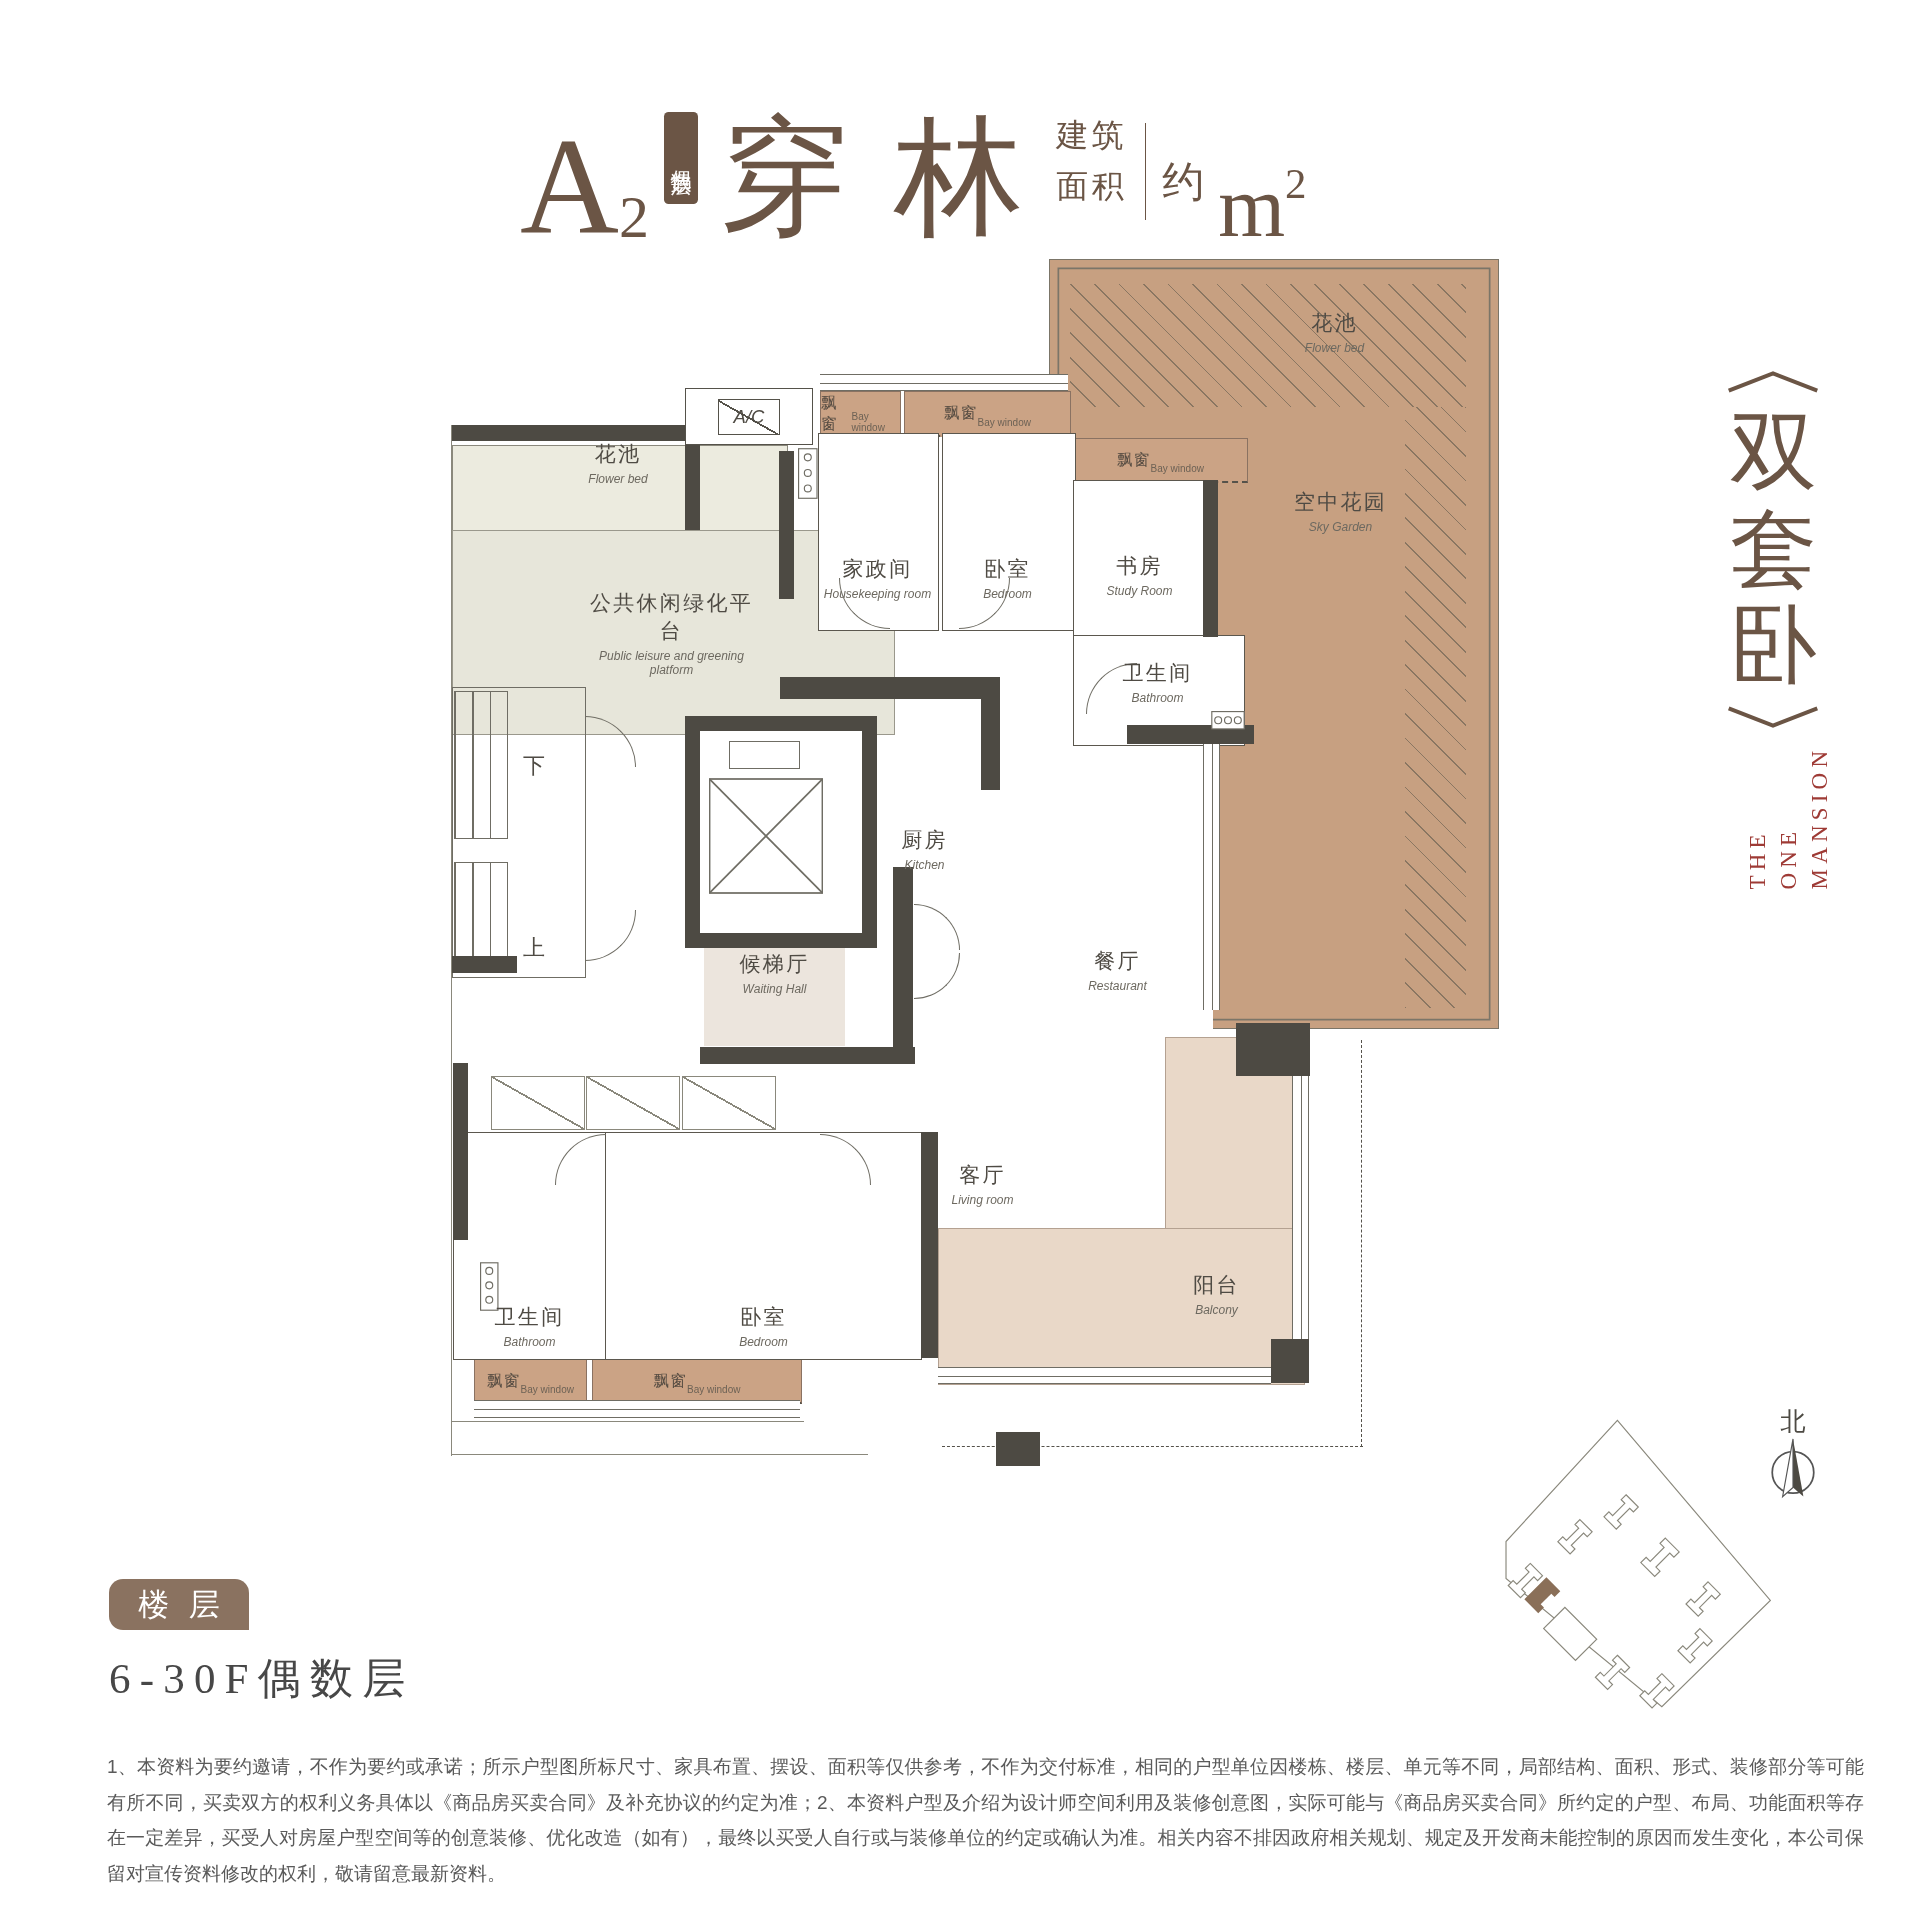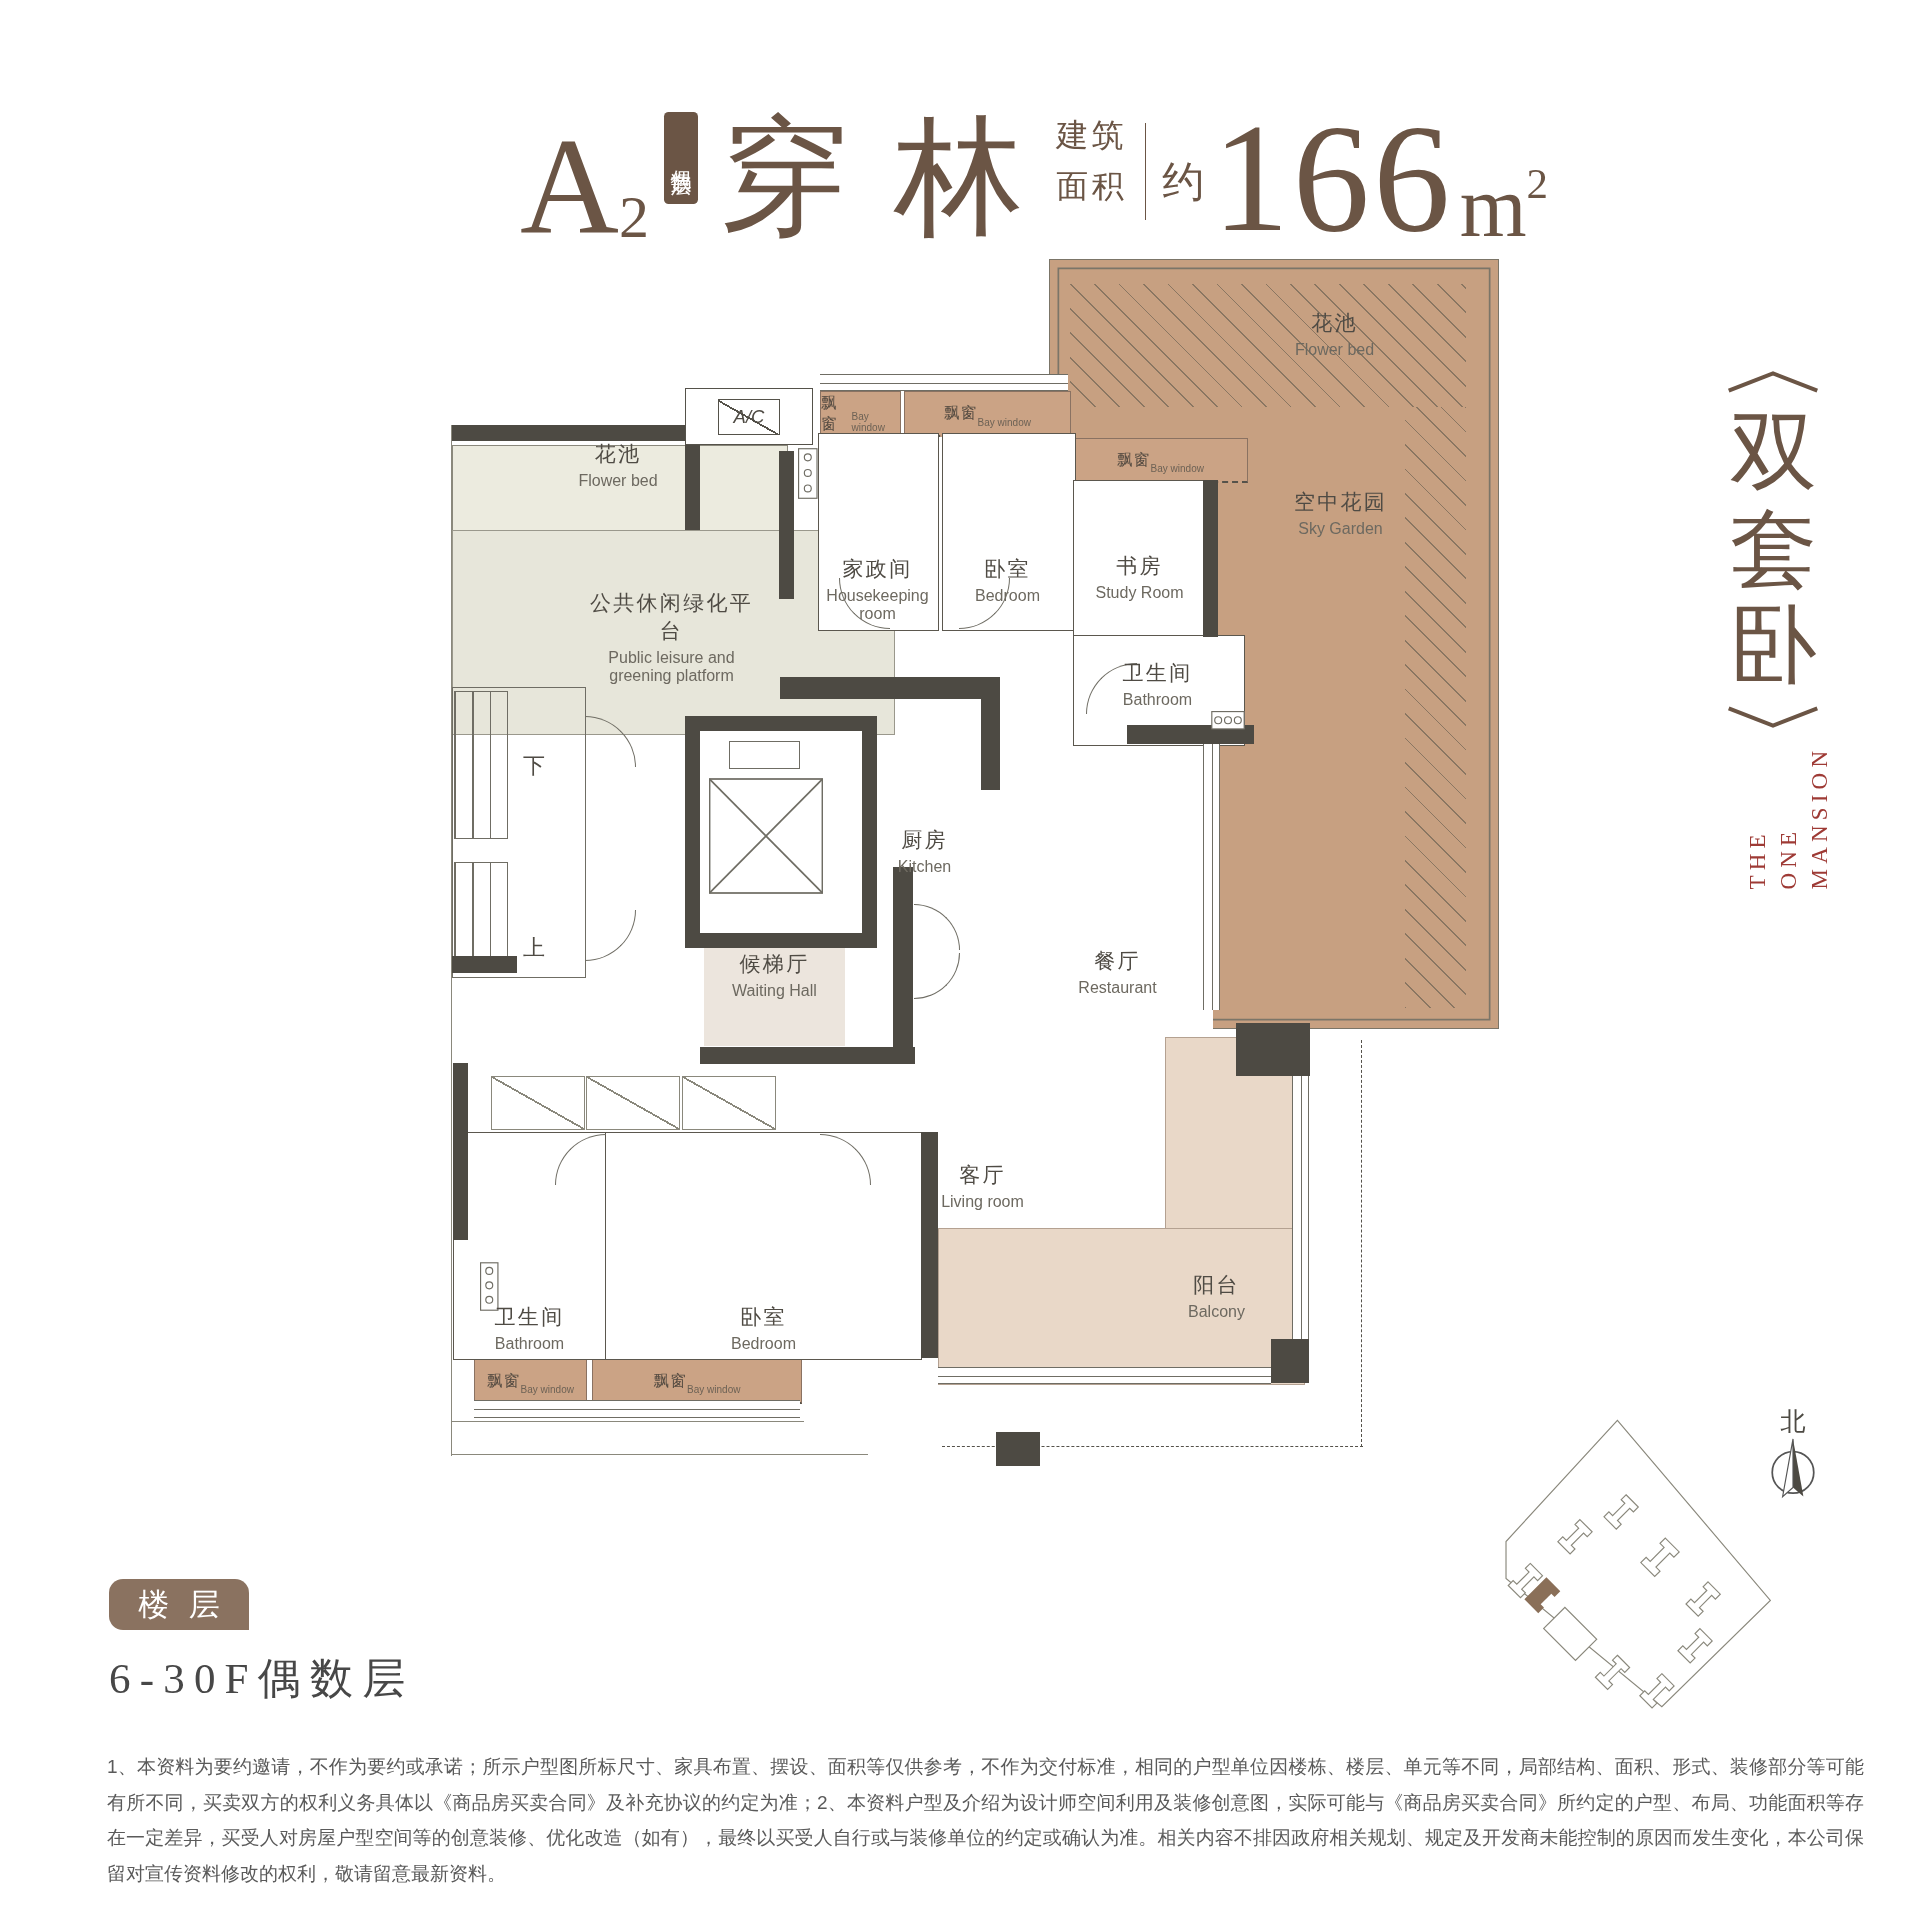--- a/index.html
+++ b/index.html
@@ -36,21 +36,21 @@
         color:#5a5a5a;text-align:justify;}
   
   .fill{position:absolute;}
   .hatch{background-image:repeating-linear-gradient(45deg,rgba(88,84,72,.55) 0,rgba(88,84,72,.55) 1.2px,transparent 1.2px,transparent 17.3px);}
   .hatch-dense{background-image:repeating-linear-gradient(45deg,rgba(95,92,80,.5) 0,rgba(95,92,80,.5) 1.2px,transparent 1.2px,transparent 14px);}
   .room{position:absolute;background:#fff;border:1.7px solid #5b574e;z-index:4;}
   .wall{position:absolute;background:#4d4a43;z-index:6;}
   .lbl{position:absolute;display:flex;flex-direction:column;align-items:center;text-align:center;
        color:#4f4b44;z-index:7;}
   .lbl .cn{font-size:21px;letter-spacing:2.3px;}
-  .lbl .en{font-size:16px;color:#6d6960;margin-top:3.5px;}
+  .lbl .en{font-size:12px;color:#6d6960;margin-top:3.5px;font-style:italic;}
   .bayw{position:absolute;background:#cba385;border:1.2px solid #8a7262;border-bottom:2.3px dashed #55524a;
         display:flex;flex-direction:row;align-items:center;justify-content:center;z-index:4;color:#564c42;}
   .bayw .cn{font-size:15.6px;letter-spacing:1.2px;}
   .bayw .en{font-size:10px;margin-top:17px;color:#6d6255;}
   .win-h{position:absolute;background:#fff;border-top:1.2px solid #6f6d64;border-bottom:1.2px solid #6f6d64;z-index:5;}
   .win-h::after{content:"";position:absolute;left:0;right:0;top:50%;height:1.2px;background:#6f6d64;}
   .win-v{position:absolute;background:#fff;border-left:1.2px solid #6f6d64;border-right:1.2px solid #6f6d64;z-index:5;}
   .win-v::after{content:"";position:absolute;top:0;bottom:0;left:50%;width:1.2px;background:#6f6d64;}
   .treads{position:absolute;border:1.2px solid #6f6d64;z-index:4;
           background-image:repeating-linear-gradient(90deg,#6f6d64 0,#6f6d64 1.2px,transparent 1.2px,transparent 17.3px);}
@@ -81,21 +81,20 @@
   <div class="title-row serif">
     <div><span class="t-unit">A</span><span class="t-unit-sub">2</span></div>
     <div class="t-badge">偶数层</div>
     <div class="t-name">穿林</div>
     <div class="t-arealbl">
       <span>建筑</span>
       <span>面积</span>
     </div>
     <div class="t-div"></div>
     <div class="t-approx">约</div>
-    <div class="t-num">166</div>
     <div class="t-m"><span>m</span><span class="t-m-sup">2</span></div>
   </div>
 
   <svg class="abs" style="left:1726px;top:370px;z-index:2" width="94" height="23" viewBox="0 0 162 40">
     <polyline points="4,36 81,6 158,36" fill="none" stroke="#6b5545" stroke-width="7"></polyline>
   </svg>
   <div class="side-char serif" style="top:408px">双</div>
   <div class="side-char serif" style="top:506px">套</div>
   <div class="side-char serif" style="top:601px">卧</div>
   <svg class="abs" style="left:1726px;top:706px;z-index:2" width="94" height="23" viewBox="0 0 162 40">

